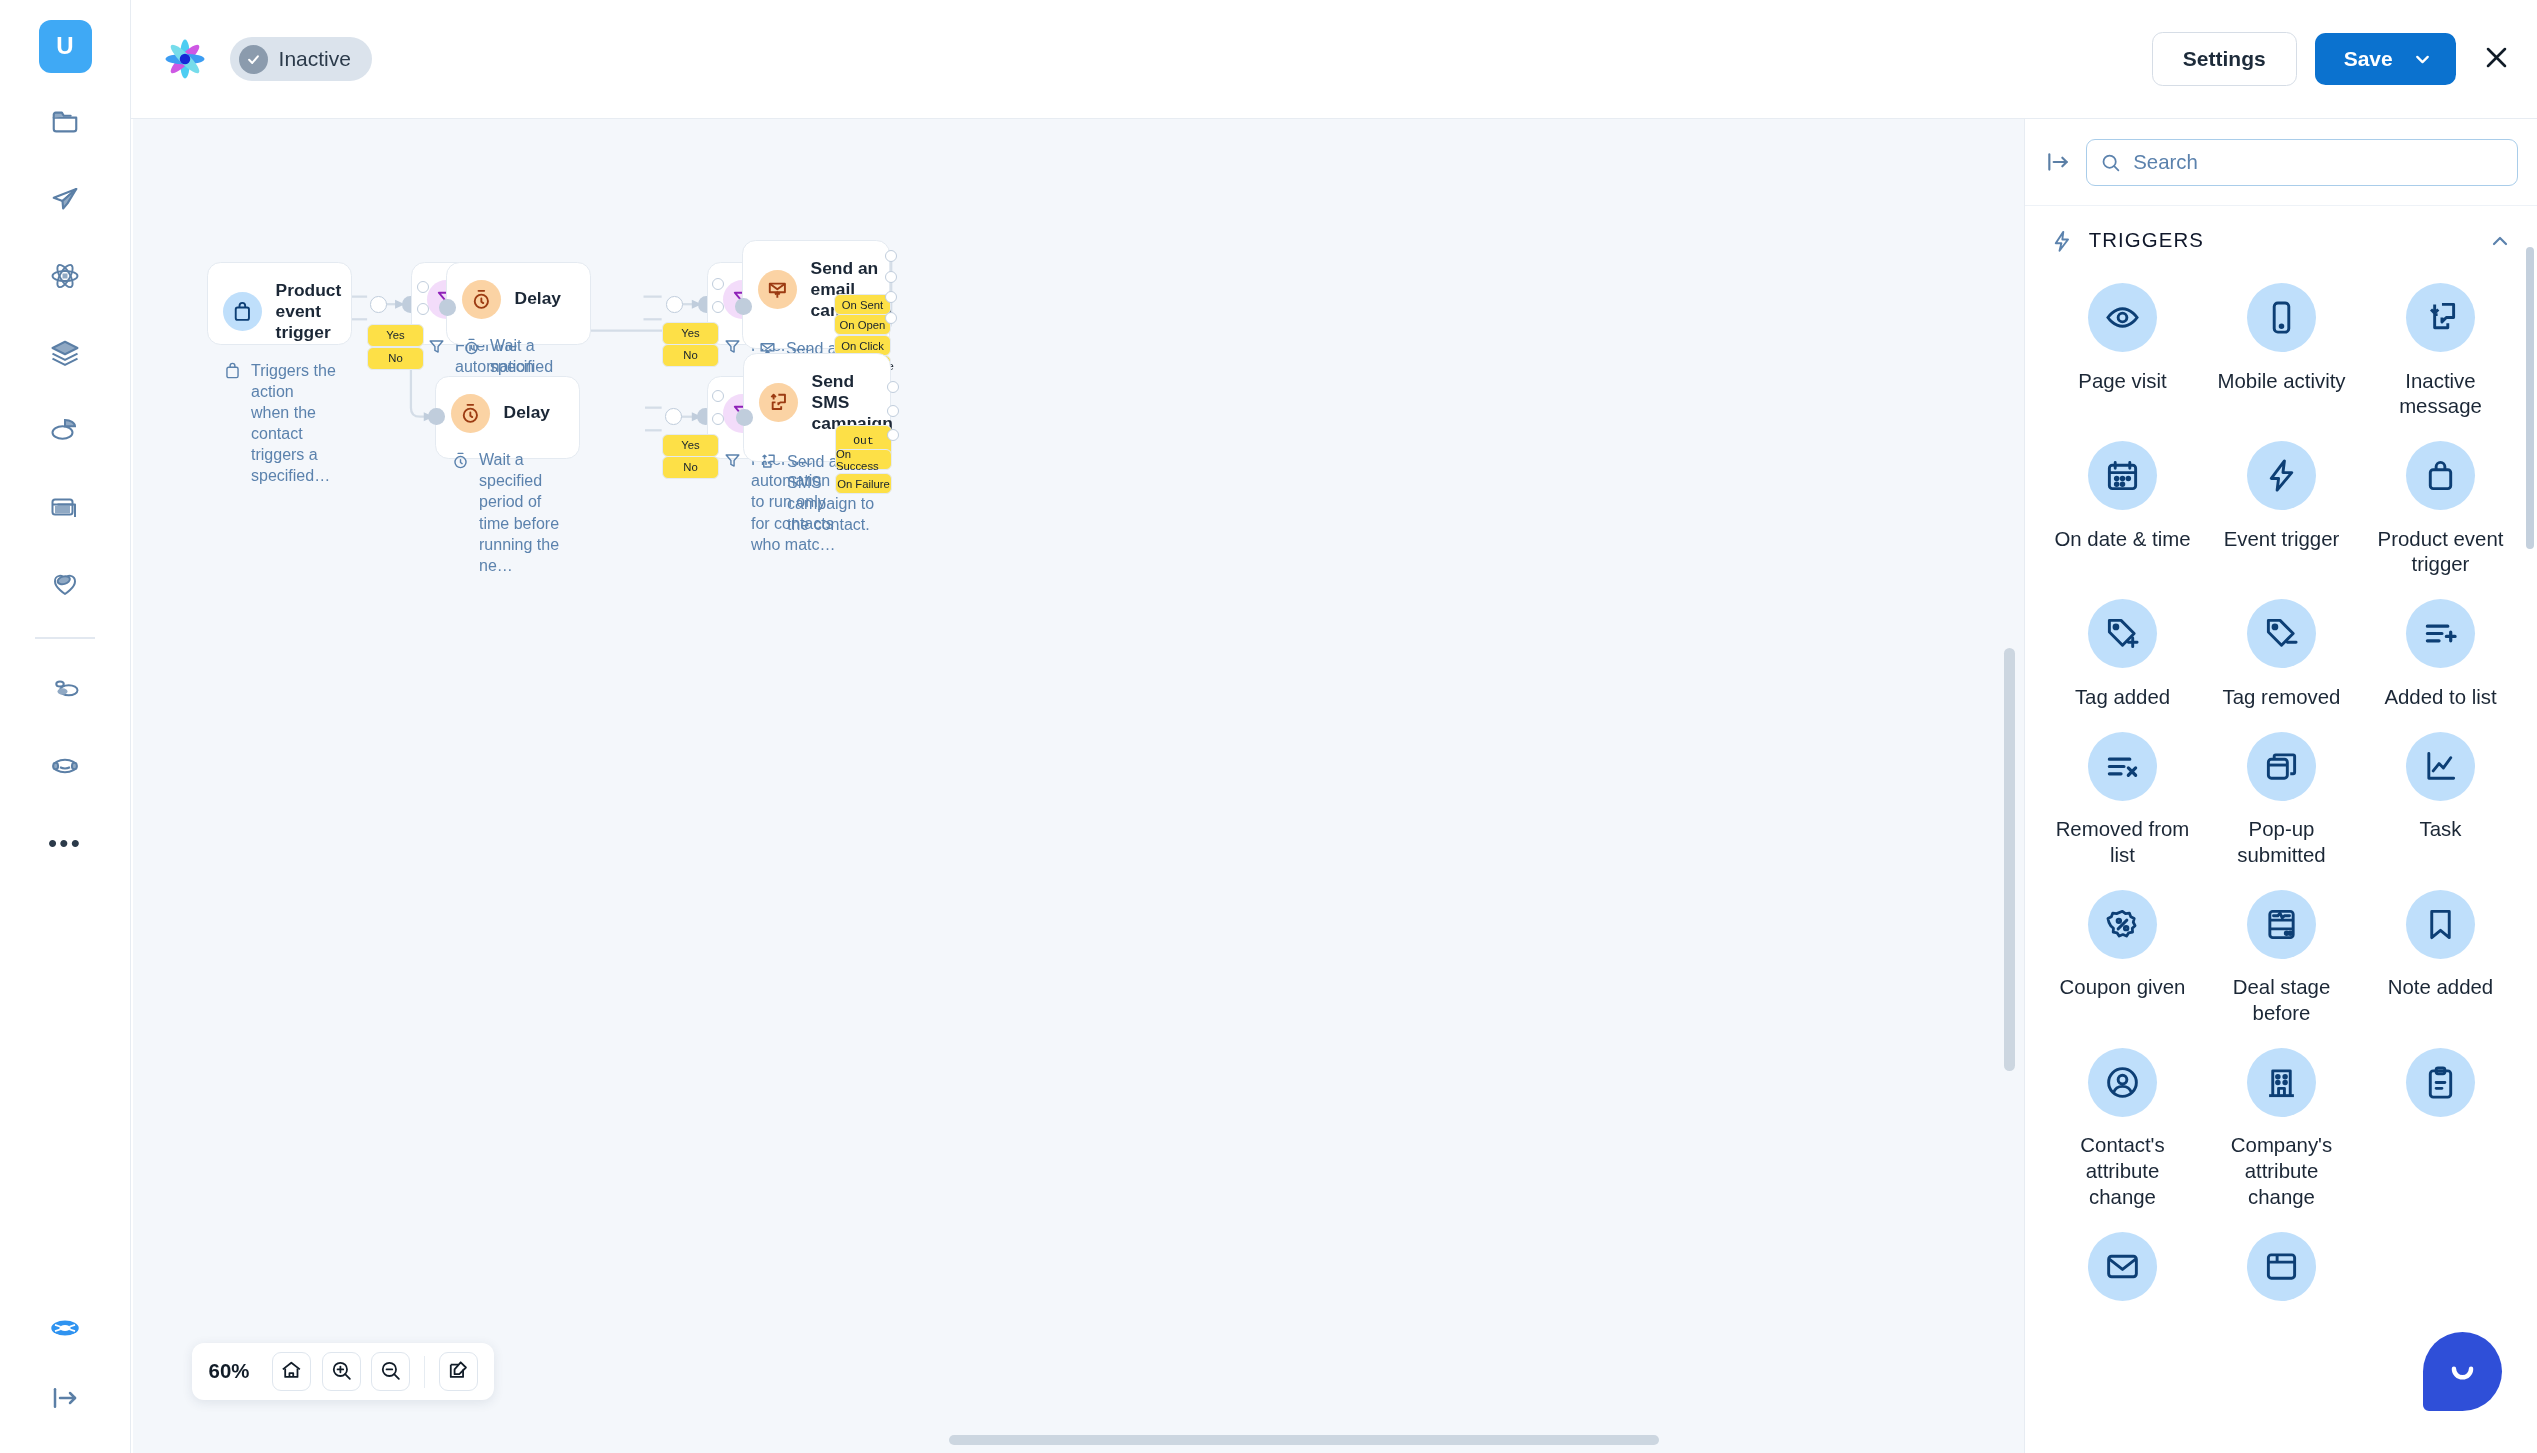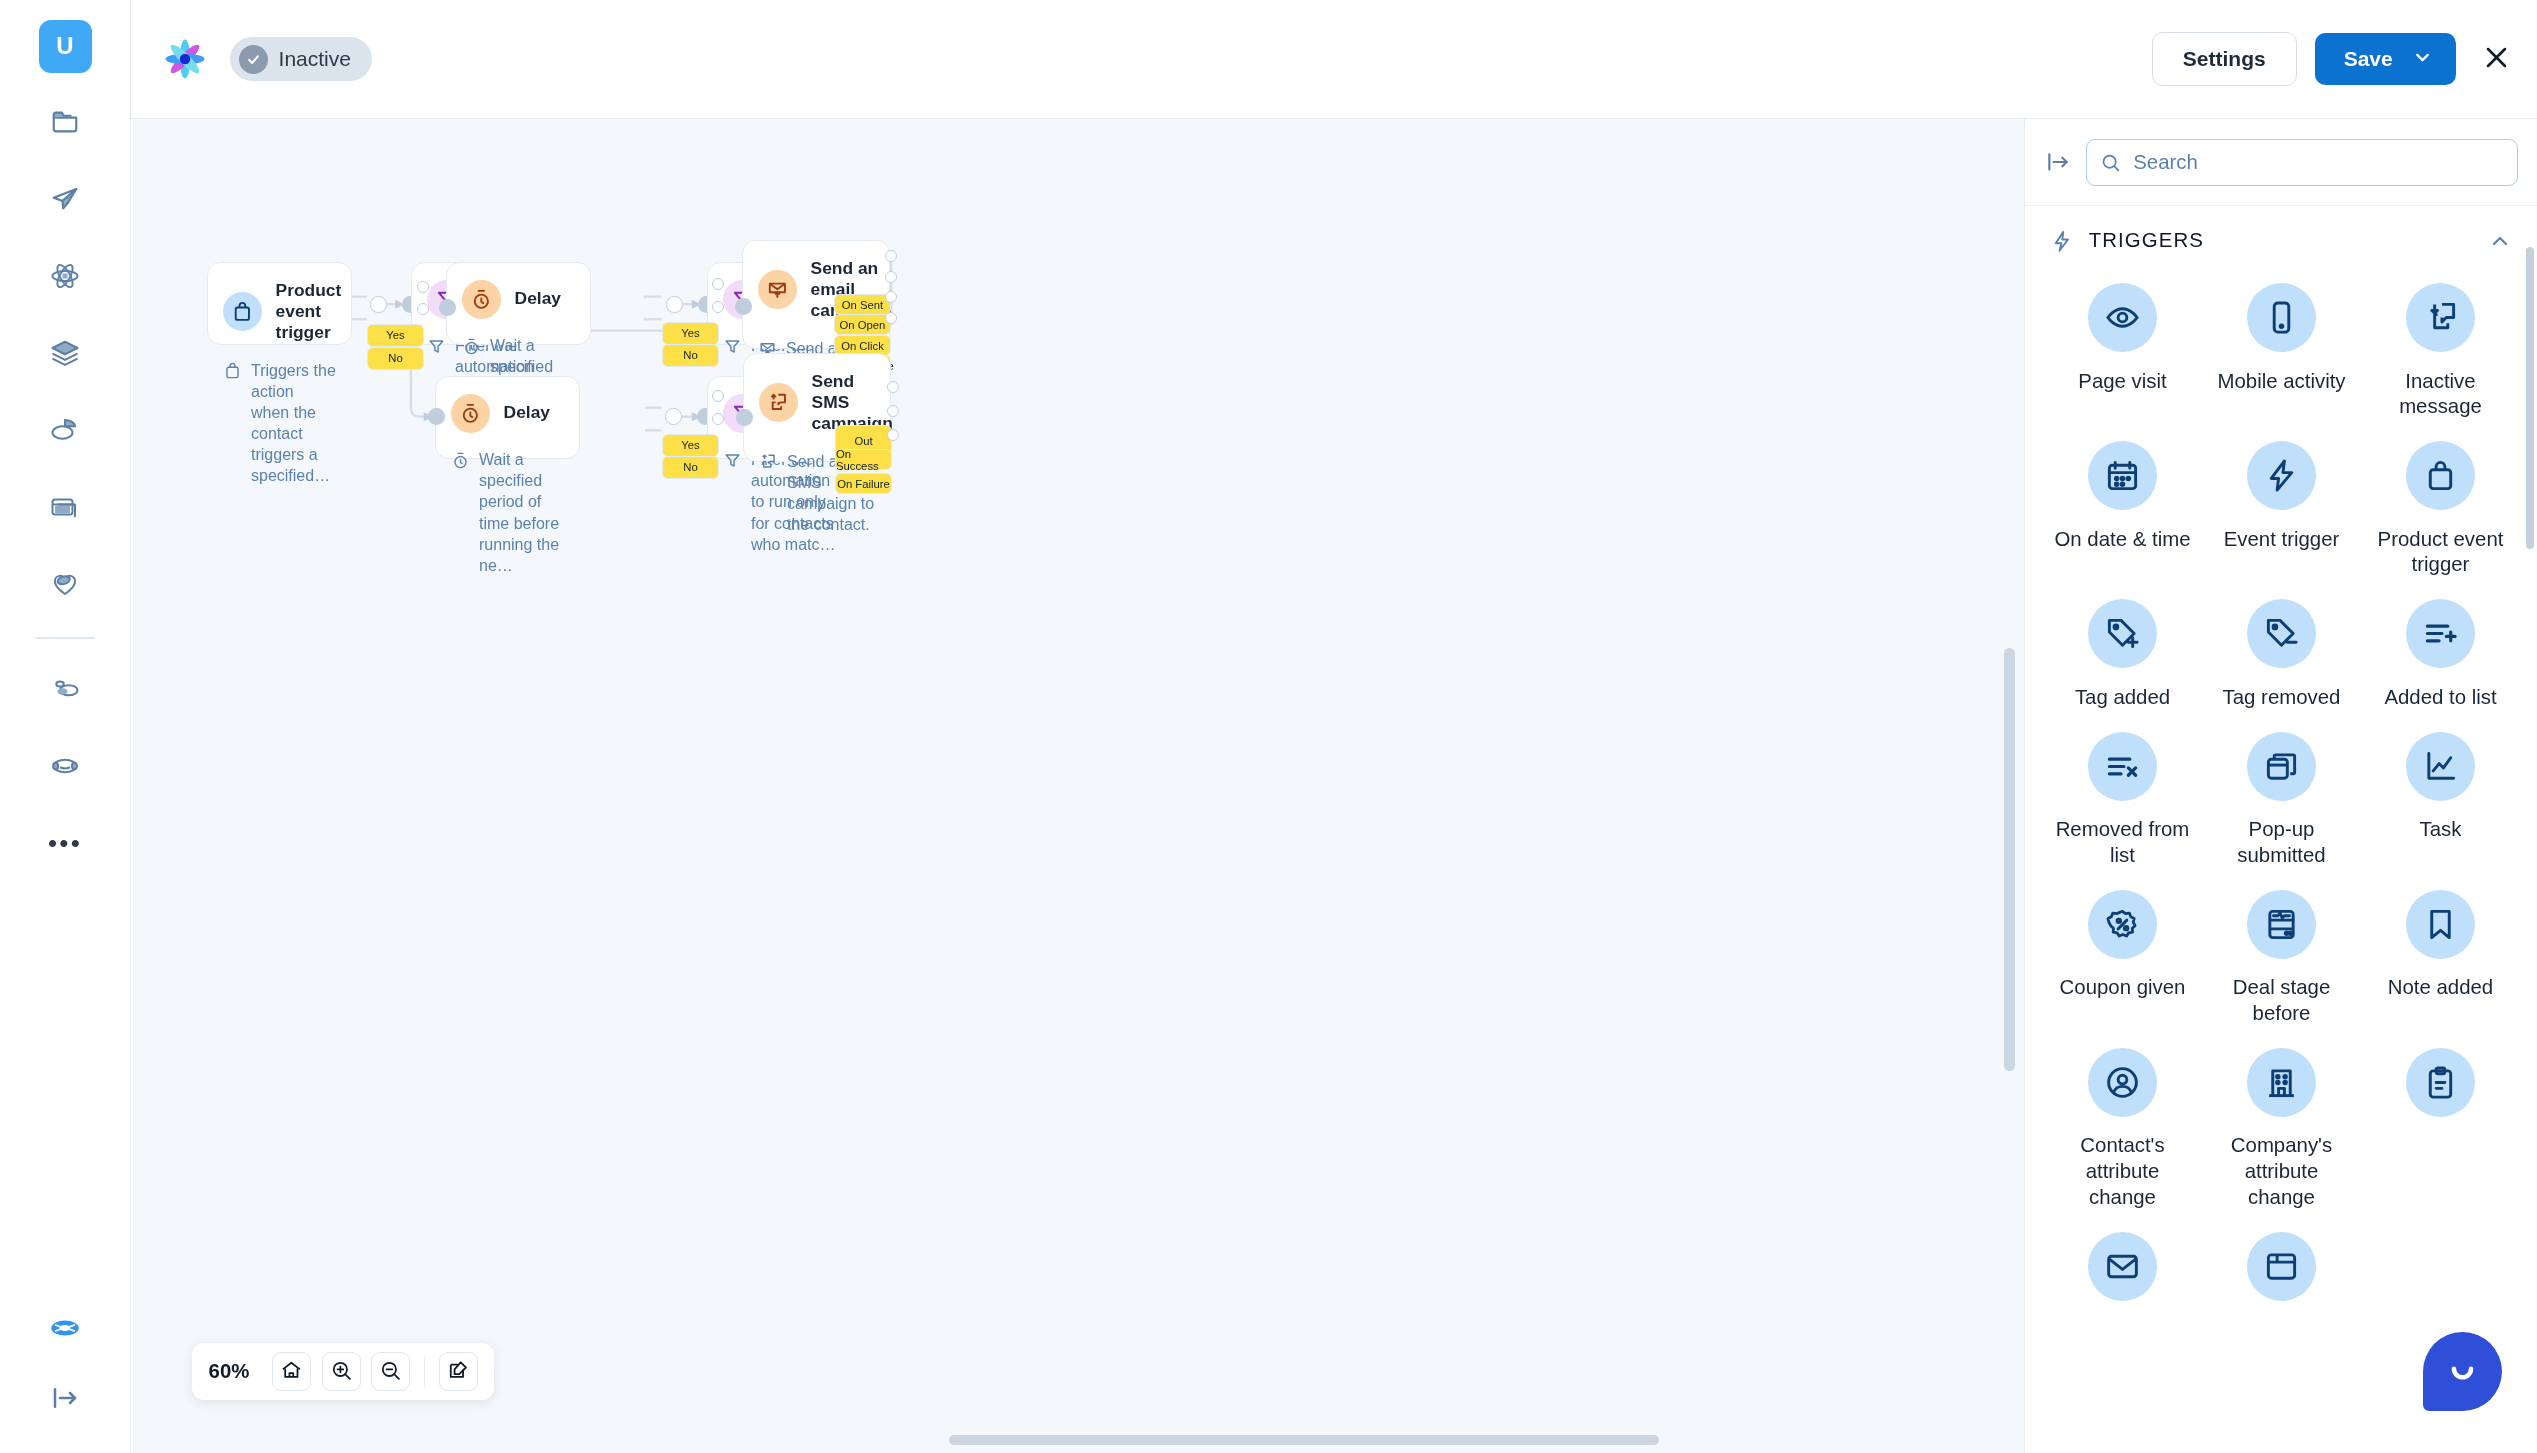--- a/index.html
+++ b/index.html
@@ -53,21 +53,21 @@
   #status-check svg { width: 15px; height: 15px; }
   #status-label { font-size: 21px; color: #2b3a4a; font-weight: 500; }
   #topbar-spacer { flex: 1; }
   #settings-button {
     border: 1.5px solid #d6dde6; border-radius: 10.6px; background: #fff;
     font-size: 21px; font-weight: 600; color: #1d2b3a;
     padding: 13.6px 30px; cursor: pointer; margin-right: 18px;
     font-family: "Liberation Sans", sans-serif;
   }
   #save-button {
-    display: inline-flex; align-items: flex-start; gap: 19.6px;
+    display: inline-flex; align-items: center; gap: 19.6px;
     background: #0b72cf; border-radius: 10.6px; color: #fff;
     font-size: 21px; font-weight: 700; padding: 13.6px 22.7px 13.6px 29px; cursor: pointer;
   }
   #save-caret svg { width: 21px; height: 21px; display:block; }
   #close-button { margin-left: 26px; color: #111c28; cursor: pointer; display:flex; }
   #close-button svg { width: 29px; height: 29px; }
 
   
   #canvas {
     position: absolute; left: 133px; top: 119px; width: 1891px; height: 1334px;
@@ -597,21 +597,21 @@
       <div class="node-desc">
         <svg viewBox="0 0 24 24" fill="none" stroke="#5b82ad" stroke-width="1.8" stroke-linejoin="round">
           <path d="M9 12H6v7h9v-3"></path>
             <path d="M12 4h7v8h-5l-2 2v-2h0"></path>
             <path d="M7 9V4M4.6 6.4 7 4l2.4 2.4"></path>
         </svg>
         <span>Send an SMS campaign to the contact.</span>
       </div>
     </div>
     <div class="handle-filled" style="left:603px; top:290px;"></div>
-    <div class="port" style="left:702px; top:258px; width:57px; height:32px; min-width:0; font-size:11.3px; border-radius:6px;">
+    <div class="port" style="left:702px; top:258px; width:57px; height:32px; min-width:0; font-size:11.3px; border-radius:6px;font-family:Liberation Mono, monospace;">
       <span>Out</span>
     </div>
     <div class="handle" style="left:754px; top:262px; width:12px; height:12px;"></div>
     <div class="port" style="left:702px; top:282px; width:57px; height:21px; min-width:0; font-size:11.3px; border-radius:6px;">
       <span>On Success</span>
     </div>
     <div class="handle" style="left:754px; top:286px; width:12px; height:12px;"></div>
     <div class="port" style="left:702px; top:306px; width:57px; height:21px; min-width:0; font-size:11.3px; border-radius:6px;">
       <span>On Failure</span>
     </div>

